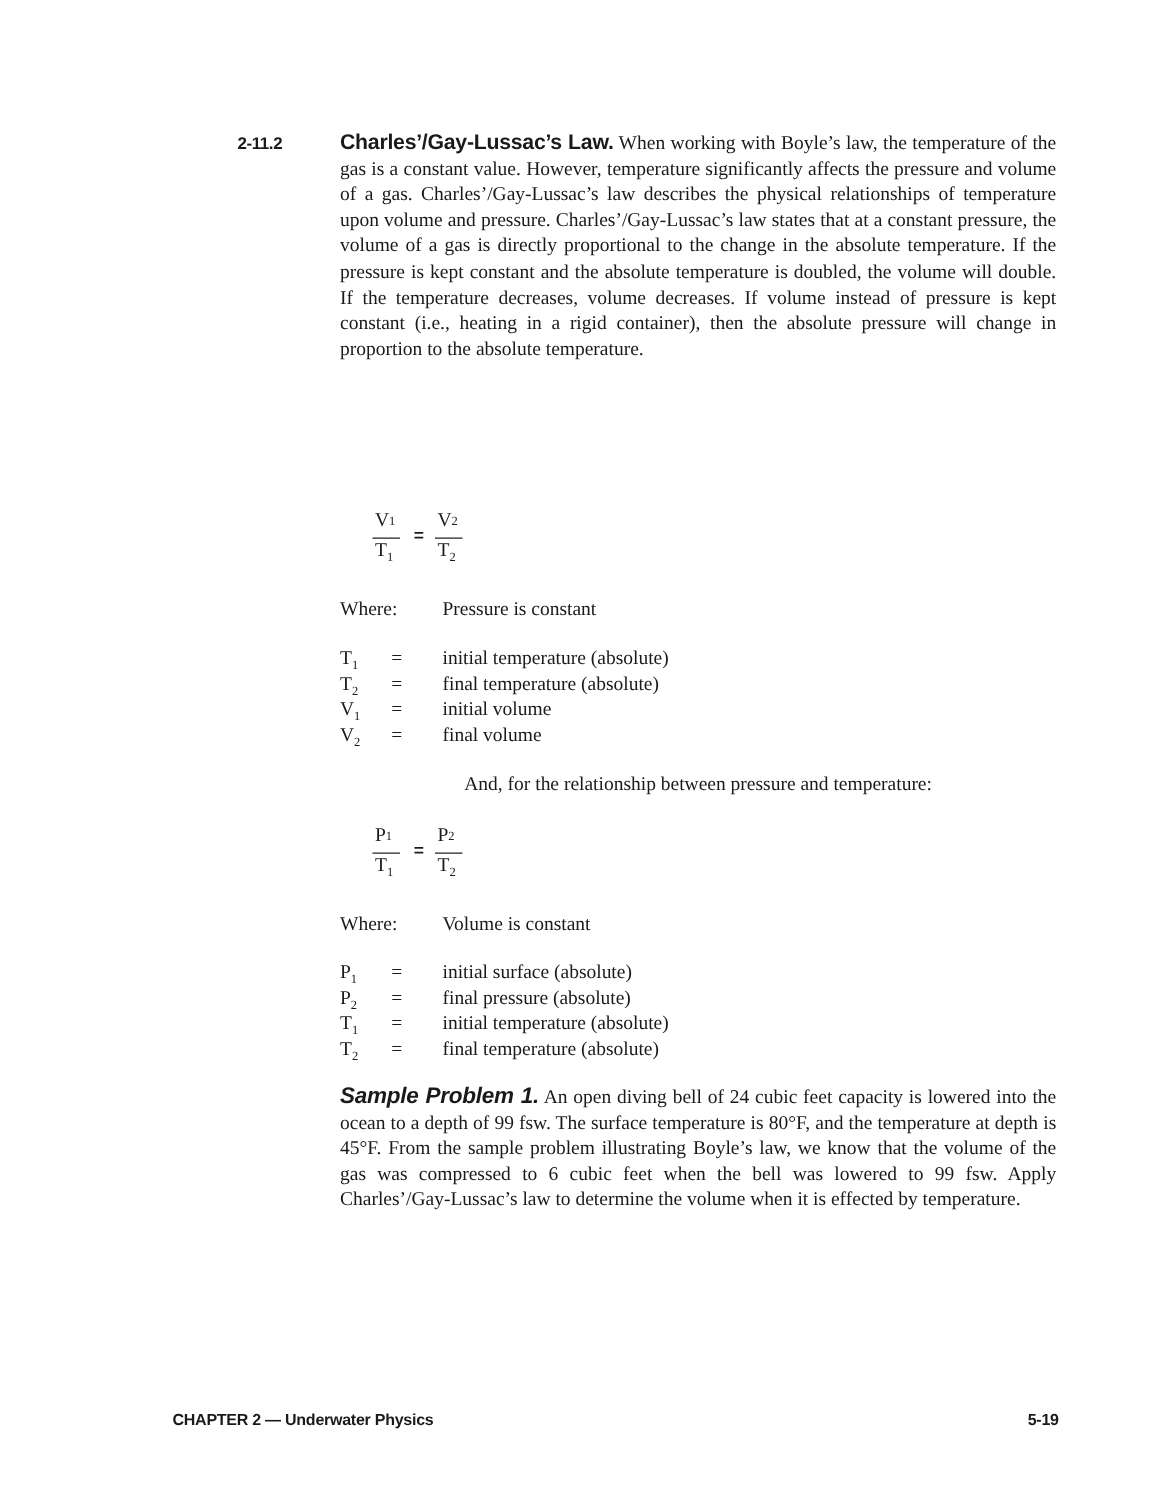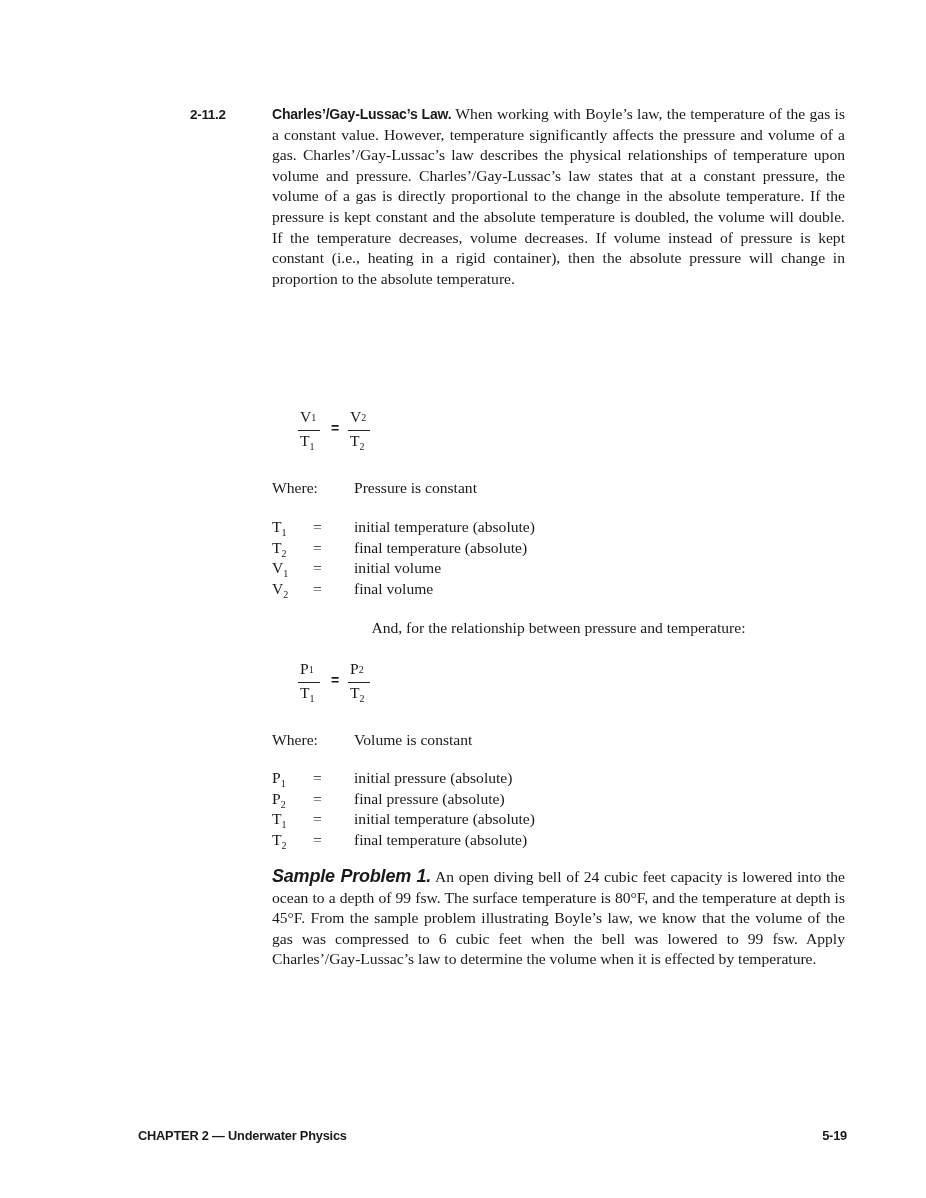--- a/index.html
+++ b/index.html
@@ -39,21 +39,21 @@
     .para {
       font-size: 15.6px;
       line-height: 20.6px;
       text-align: justify;
       margin: 0;
       hyphens: manual;
     }
     .heading-inline {
       font-family: "Liberation Sans", sans-serif;
       font-weight: bold;
-      font-size: 14px;
+      font-size: 17px;
       letter-spacing: -0.2px;
     }
     .sample-inline {
       font-family: "Liberation Sans", sans-serif;
       font-weight: bold;
       font-style: italic;
       font-size: 18px;
       letter-spacing: -0.2px;
     }
     .line {
@@ -233,21 +233,21 @@
 
   <div class="where-row" style="top:730px;">
     <span class="where-label">Where:</span>
     <span class="where-val">Volume is constant</span>
   </div>
 
   <div class="defs" style="top:768px;">
     <div class="def-row">
       <span class="sym"><span>P</span><sub>1</sub></span>
       <span class="eqs">=</span>
-      <span class="desc">initial pressure (absolute)</span>
+      <span class="desc">initial surface (absolute)</span>
     </div>
     <div class="def-row">
       <span class="sym"><span>P</span><sub>2</sub></span>
       <span class="eqs">=</span>
       <span class="desc">final pressure (absolute)</span>
     </div>
     <div class="def-row">
       <span class="sym"><span>T</span><sub>1</sub></span>
       <span class="eqs">=</span>
       <span class="desc">initial temperature (absolute)</span>

